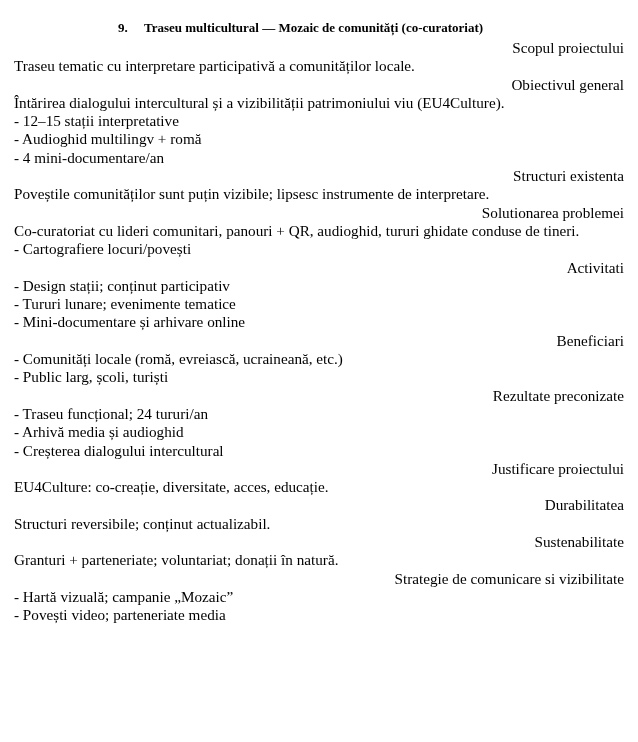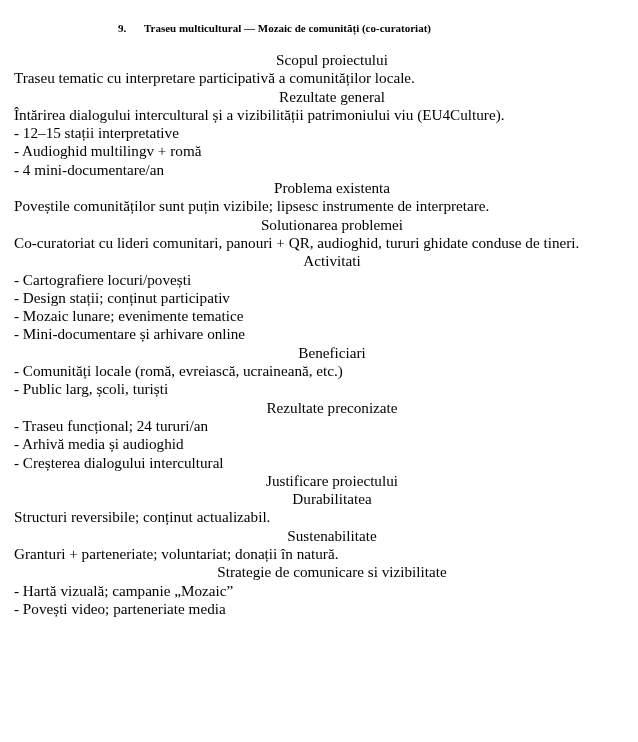--- a/index.html
+++ b/index.html
@@ -4,78 +4,79 @@
 <style>
   html, body { margin: 0; padding: 0; background: #ffffff; }
   body {
     width: 638px; height: 742px; overflow: hidden;
     font-family: "Liberation Serif", "DejaVu Serif", serif;
     color: #000000;
     font-size: 15.2px;
   }
   .page { position: relative; padding: 17px 14px 0 14px; }
   .title {
-    font-weight: bold; font-size: 11px;
+    font-weight: bold; font-size: 13px;
     padding-left: 104px; height: 22px; line-height: 22px;
-    margin-bottom: 12px;
+    margin-bottom: 0px;
     white-space: nowrap;
   }
   .title .num { display: inline-block; width: 26px; }
   .line { height: 18.3px; line-height: 18.3px; white-space: nowrap; }
-  .heading { text-align: center; padding-left: 26px; }
+  .heading { text-align: right; padding-left: 26px; }
 </style>
 </head>
 <body>
 
 <div class="page">
   <div class="title">
     <span class="num">9.</span><span>Traseu multicultural — Mozaic de comunități (co-curatoriat)</span>
   </div>
   <div id="sections">
       <div>
         <div class="line heading">Scopul proiectului</div>
         <div class="line">Traseu tematic cu interpretare participativă a comunităților locale.</div>
       </div>
       <div>
-        <div class="line heading">Rezultate general</div>
+        <div class="line heading">Obiectivul general</div>
         <div class="line">Întărirea dialogului intercultural și a vizibilității patrimoniului viu (EU4Culture).</div>
       </div>
       <div>
         <div class="line">- 12–15 stații interpretative</div>
         <div class="line">- Audioghid multilingv + romă</div>
         <div class="line">- 4 mini-documentare/an</div>
       </div>
       <div>
-        <div class="line heading">Problema existenta</div>
+        <div class="line heading">Structuri existenta</div>
         <div class="line">Poveștile comunităților sunt puțin vizibile; lipsesc instrumente de interpretare.</div>
       </div>
       <div>
         <div class="line heading">Solutionarea problemei</div>
         <div class="line">Co-curatoriat cu lideri comunitari, panouri + QR, audioghid, tururi ghidate conduse de tineri.</div>
       </div>
       <div>
+        <div class="line">- Cartografiere locuri/povești</div>
         <div class="line heading">Activitati</div>
-        <div class="line">- Cartografiere locuri/povești</div>
         <div class="line">- Design stații; conținut participativ</div>
-        <div class="line">- Mozaic lunare; evenimente tematice</div>
+        <div class="line">- Tururi lunare; evenimente tematice</div>
         <div class="line">- Mini-documentare și arhivare online</div>
       </div>
       <div>
         <div class="line heading">Beneficiari</div>
         <div class="line">- Comunități locale (romă, evreiască, ucraineană, etc.)</div>
         <div class="line">- Public larg, școli, turiști</div>
       </div>
       <div>
         <div class="line heading">Rezultate preconizate</div>
         <div class="line">- Traseu funcțional; 24 tururi/an</div>
         <div class="line">- Arhivă media și audioghid</div>
         <div class="line">- Creșterea dialogului intercultural</div>
       </div>
       <div>
         <div class="line heading">Justificare proiectului</div>
+        <div class="line">EU4Culture: co-creație, diversitate, acces, educație.</div>
       </div>
       <div>
         <div class="line heading">Durabilitatea</div>
         <div class="line">Structuri reversibile; conținut actualizabil.</div>
       </div>
       <div>
         <div class="line heading">Sustenabilitate</div>
         <div class="line">Granturi + parteneriate; voluntariat; donații în natură.</div>
       </div>
       <div>

